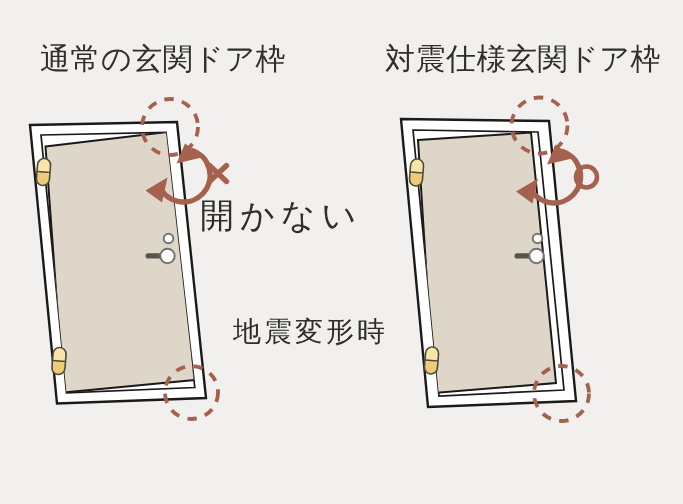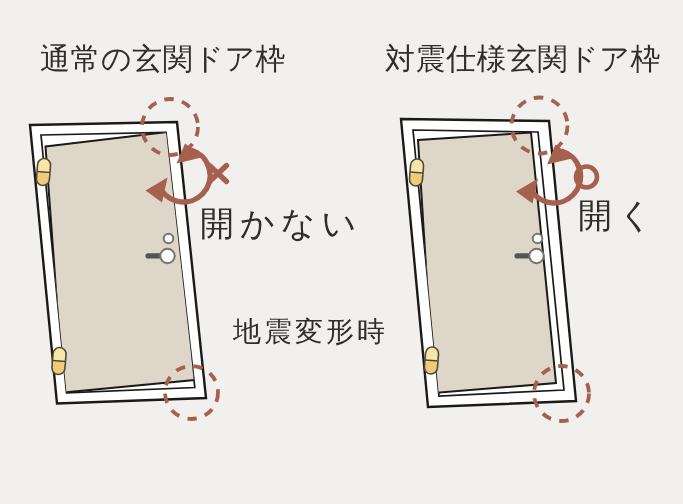--- a/index.html
+++ b/index.html
@@ -122,18 +122,17 @@
       <line class="cross-line" x1="209.5" y1="165.5" x2="226.5" y2="181.5"></line>
       <line class="cross-line" x1="226.5" y1="165.5" x2="209.5" y2="181.5"></line>
     </g>
     <circle class="ok-ring" cx="586.5" cy="177" r="10.5"></circle>
   </svg>
 
   <div class="label title" style="left:40px;top:41px;">通常の玄関ドア枠</div>
 
   <div class="label title" style="left:385px;top:41px;">対震仕様玄関ドア枠</div>
 
-  <div class="label result" style="left:200px;top:204px;">開かない</div>
+  <div class="label result" style="left:200px;top:196px;">開かない</div>
 
-  <div class="label result" style="left:578px;top:196px;">開く</div>
 
   <div class="label caption" style="left:233px;top:315px;">地震変形時</div>
 </div>
 
 </body></html>

